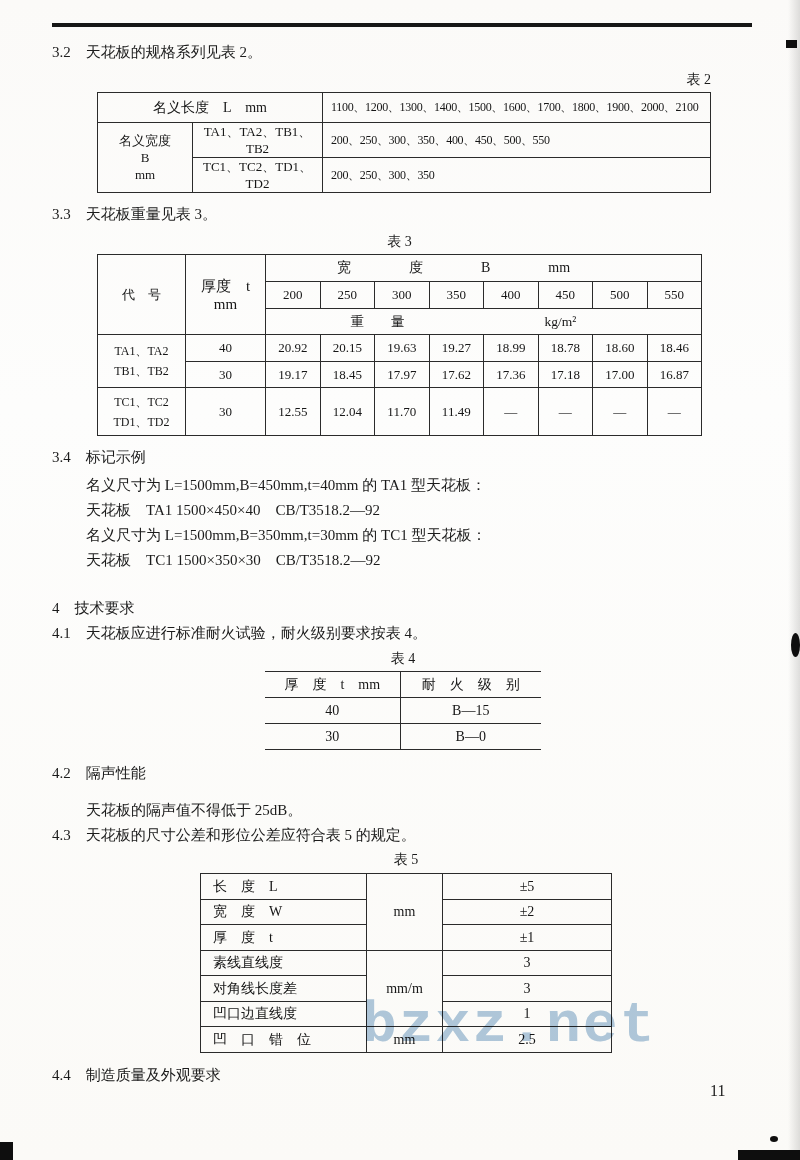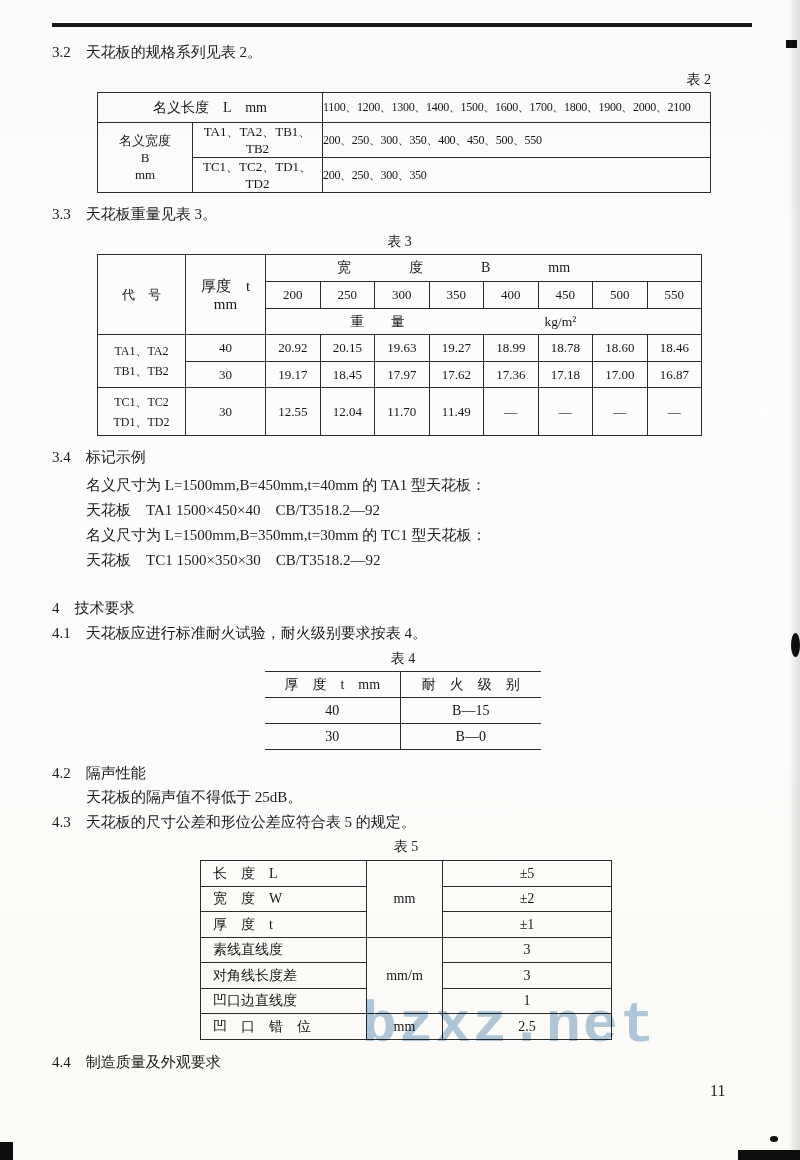--- a/index.html
+++ b/index.html
@@ -11,21 +11,21 @@
     color:#1b1b1b; overflow:hidden;
   }
   .content { position:relative; z-index:1; padding:14px 48px 0 52px; }
   .doc-header { text-align:center; font-size:15px; letter-spacing:1px; height:19px; }
   .rule { height:4px; background:#161616; margin-top:9px; }
   p.sec { font-size:15px; line-height:19px; }
   .tcap { font-size:14px; text-align:center; line-height:19px; }
   table { border-collapse:collapse; table-layout:fixed; color:#161616; }
   .bordered td { border:1px solid #2b2b2b; text-align:center; padding:0 4px; overflow:hidden; font-size:13px; }
   .t2 td.hdr { font-size:14px; }
-  .t2 td.vals { text-align:left; padding-left:0; font-size:12px; letter-spacing:-0.3px; white-space:nowrap; }
+  .t2 td.vals { text-align:left; padding-left:8px; font-size:12px; letter-spacing:-0.3px; white-space:nowrap; }
   .t2 .wlabel div { line-height:17px; font-size:13px; }
   .t3 .code-cell { font-size:12px; }
   .t3 .code-cell div { line-height:20px; }
   .t3 .hdr2 div { line-height:18px; font-size:15px; }
   .spread { display:flex; justify-content:center; align-items:center; gap:58px; font-size:14px; padding-right:60px; }
   .spread-w { display:flex; justify-content:center; align-items:center; gap:140px; font-size:13.5px; padding-right:40px; }
   .t4 td { border-bottom:1px solid #2b2b2b; text-align:center; font-size:14px; }
   .t4 tr:first-child td { border-top:1px solid #2b2b2b; }
   .t4 td:first-child { border-right:1px solid #2b2b2b; }
   .t5 td { font-size:14px; }
@@ -200,21 +200,21 @@
         <td>B—15</td>
       </tr>
       <tr style="height:26px">
         <td>30</td>
         <td>B—0</td>
       </tr>
     </tbody>
       </table>
 
     <p class="sec" style="margin-top:14px">4.2　隔声性能</p>
-    <p class="sec indented" style="margin-top:5px">天花板的隔声值不得低于 25dB。</p>
+    <p class="sec indented" style="margin-top:18px">天花板的隔声值不得低于 25dB。</p>
     <p class="sec" style="margin-top:6px">4.3　天花板的尺寸公差和形位公差应符合表 5 的规定。</p>
 
     <div class="tcap" style="margin-top:5px; width:412px; margin-left:148px;">表 5</div>
     <table class="bordered t5" style="margin-top:4px; margin-left:148px; width:412px;">
       <colgroup>
           <col style="width:166px">
           <col style="width:76px">
           <col>
         </colgroup>
       <tbody>

